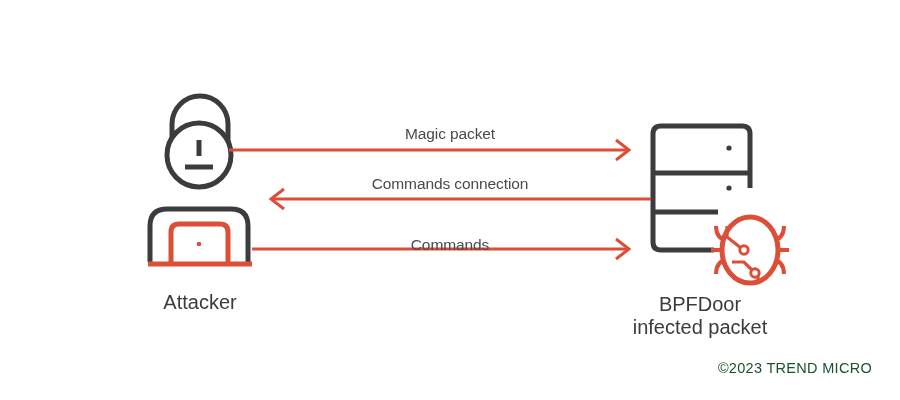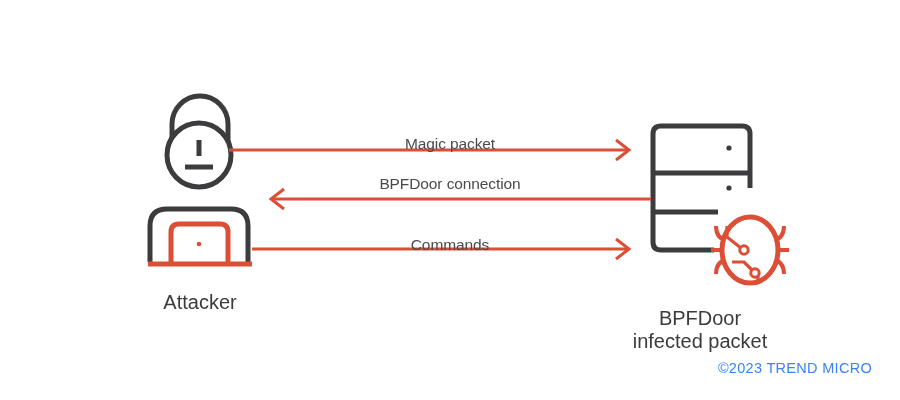--- a/index.html
+++ b/index.html
@@ -45,21 +45,21 @@
     line-height: 23px;
     white-space: nowrap;
     transform: translateX(-50%);
   }
   #copyright {
     position: absolute;
     right: 28px;
     bottom: 24px;
     font-family: "Liberation Sans", sans-serif;
     font-size: 14.5px;
-    color: #3b82f6;
+    color: #14532d;
     letter-spacing: 0.3px;
     white-space: nowrap;
   }
 </style>
 </head>
 <body>
 
 <div id="stage">
 
   <svg id="diagram-svg" viewBox="0 0 900 400">
@@ -129,30 +129,30 @@
       <path d="M284 189 L271 199 L284 209" fill="none" stroke="#DC4E36" stroke-width="3" stroke-linecap="butt" stroke-linejoin="miter"></path>
     </g>
 
     <g>
       <line x1="252" y1="249" x2="629" y2="249" stroke="#DC4E36" stroke-width="3"></line>
       <path d="M616 239 L629 249 L616 259" fill="none" stroke="#DC4E36" stroke-width="3" stroke-linecap="butt" stroke-linejoin="miter"></path>
     </g>
 
   </svg>
 
-  <div class="flow-label" style="left:450px; top:135px;">Magic packet</div>
+  <div class="flow-label" style="left:450px; top:125px;">Magic packet</div>
 
-  <div class="flow-label" style="left:450px; top:175px;">BPFDoor connection</div>
+  <div class="flow-label" style="left:450px; top:175px;">Commands connection</div>
 
   <div class="flow-label" style="left:450px; top:236px;">Commands</div>
 
   <div class="node-caption" style="left:200px; top:291px;">
     <div>Attacker</div>
   </div>
 
-  <div class="node-caption" style="left:700px; top:307px;">
+  <div class="node-caption" style="left:700px; top:293px;">
     <div>BPFDoor</div>
     <div>infected packet</div>
   </div>
 
   <div id="copyright">©2023 TREND MICRO</div>
 
 </div>
 
 </body></html>

